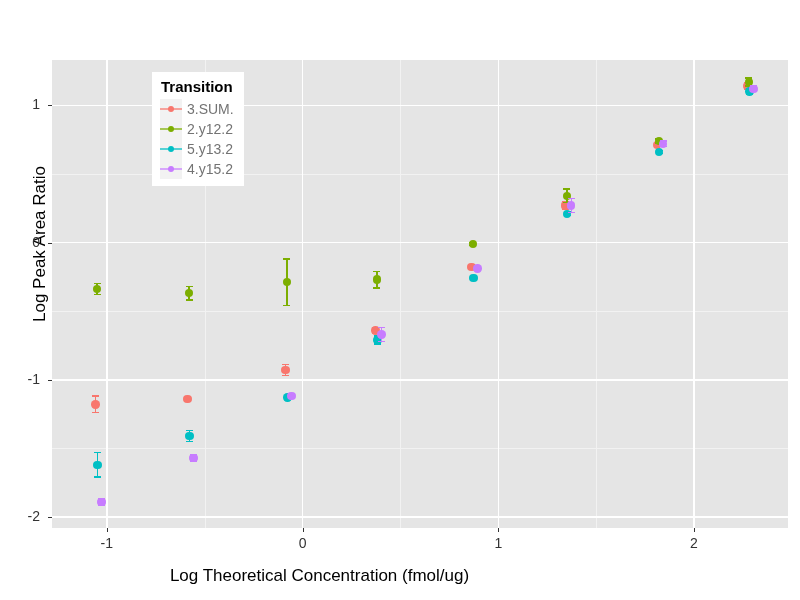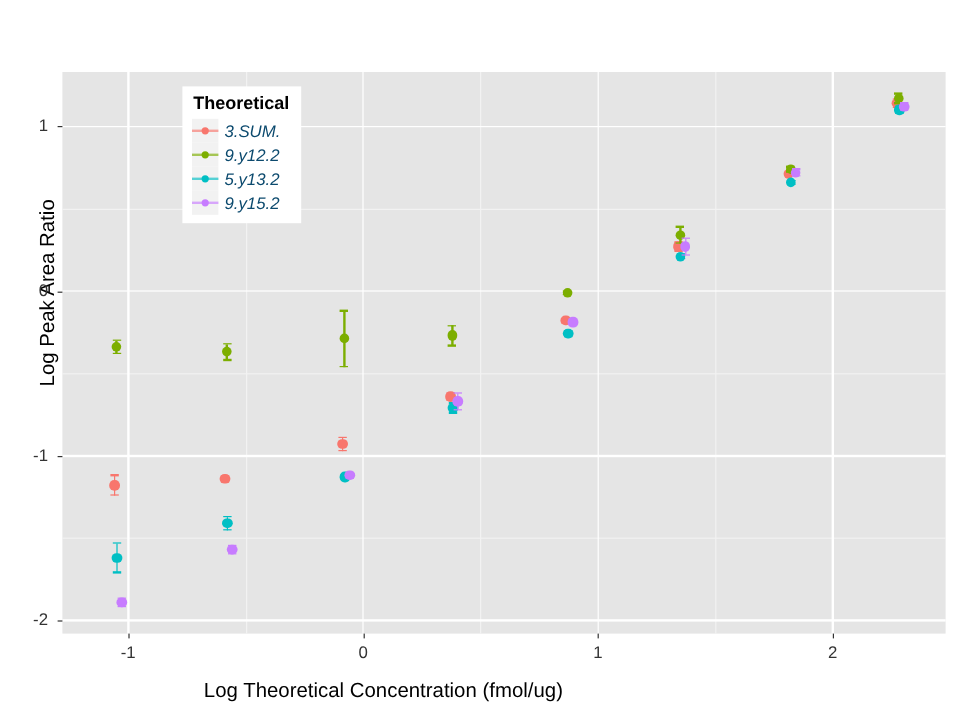--- a/index.html
+++ b/index.html
@@ -87,21 +87,21 @@
     margin-right:5px;
     flex:0 0 auto;
   }
   .legend-key .k-line{
     position:absolute;left:0;top:9px;width:22px;height:2px;
   }
   .legend-key .k-dot{
     position:absolute;left:8px;top:7px;
     width:6px;height:6px;border-radius:50%;
   }
-  .legend-label{font-size:14px;color:#0c4a6e;white-space:nowrap;font-style:italic;}
+  .legend-label{font-size:14px;color:#737373;white-space:nowrap;}
 </style>
 </head>
 <body>
 
 <div id="root">
 
 
   <div class="ylab">Log Peak Area Ratio</div>
 
   <div id="panel">
@@ -264,46 +264,46 @@
       <div class="ticklab ticklab-y" style="left:0px;top:233.5px;">0</div>
       <div class="tick tick-y" style="left:48px;top:379.8px;"></div>
       <div class="ticklab ticklab-y" style="left:0px;top:370.8px;">-1</div>
       <div class="tick tick-y" style="left:48px;top:517.0px;"></div>
       <div class="ticklab ticklab-y" style="left:0px;top:508.0px;">-2</div>
     </div>
 
   <div class="xlab">Log Theoretical Concentration (fmol/ug)</div>
 
   <div id="legend">
-    <div class="legend-title">Theoretical</div>
+    <div class="legend-title">Transition</div>
     <div id="legend-rows">
         <div class="legend-row">
           <span class="legend-key">
             <span class="k-line" style="background:#F8766D;opacity:.65"></span>
             <span class="k-dot" style="background:#F8766D"></span>
           </span>
           <span class="legend-label">3.SUM.</span>
         </div>
         <div class="legend-row">
           <span class="legend-key">
             <span class="k-line" style="background:#7CAE00;opacity:.65"></span>
             <span class="k-dot" style="background:#7CAE00"></span>
           </span>
-          <span class="legend-label">9.y12.2</span>
+          <span class="legend-label">2.y12.2</span>
         </div>
         <div class="legend-row">
           <span class="legend-key">
             <span class="k-line" style="background:#00BFC4;opacity:.65"></span>
             <span class="k-dot" style="background:#00BFC4"></span>
           </span>
           <span class="legend-label">5.y13.2</span>
         </div>
         <div class="legend-row">
           <span class="legend-key">
             <span class="k-line" style="background:#C77CFF;opacity:.65"></span>
             <span class="k-dot" style="background:#C77CFF"></span>
           </span>
-          <span class="legend-label">9.y15.2</span>
+          <span class="legend-label">4.y15.2</span>
         </div>
       </div>
   </div>
 
 </div>
 
 </body></html>

